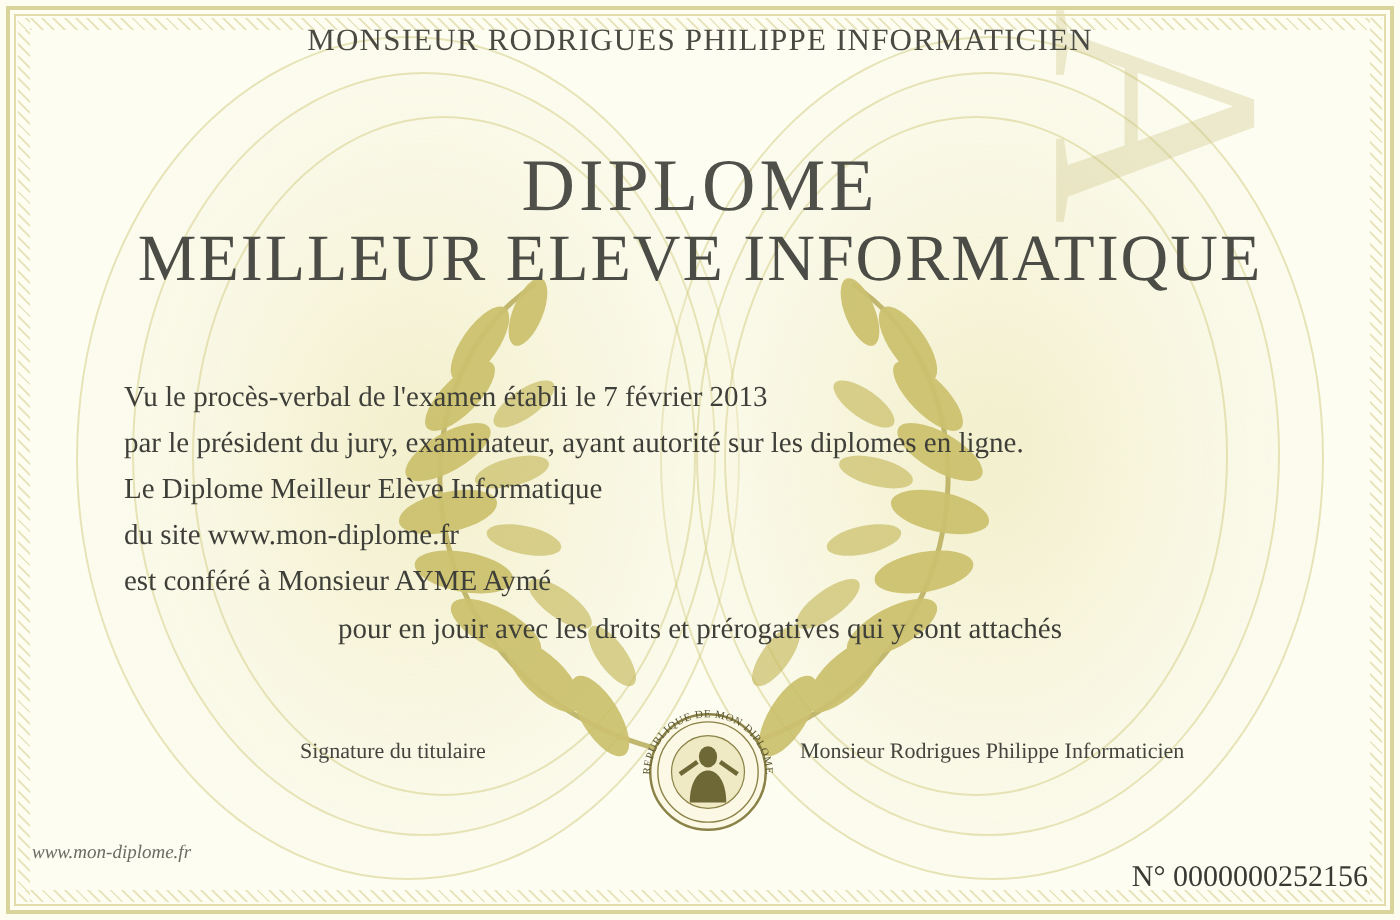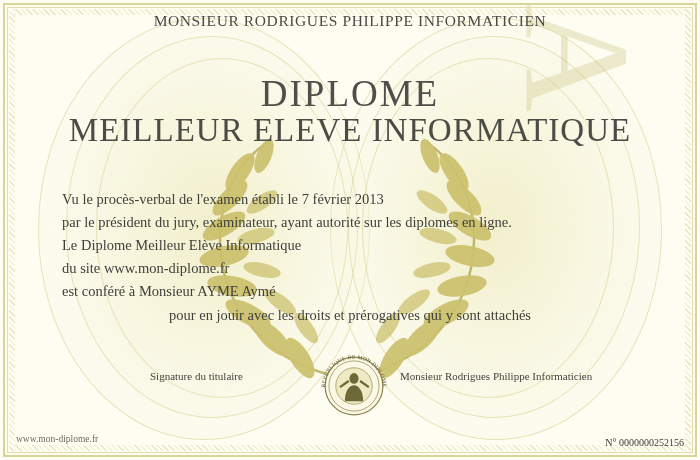--- a/index.html
+++ b/index.html
@@ -164,29 +164,30 @@
     position: absolute;
     left: 316px;
     top: 348px;
     width: 76px;
     height: 76px;
   }
 
   .footer-left {
     position: absolute;
     left: 16px;
-    bottom: 16px;
+    bottom: 28px;
     font-size: 9.5px;
     color: #6b6b63;
+    font-style: italic;
   }
   .footer-right {
     position: absolute;
     right: 16px;
     bottom: 12px;
-    font-size: 10px;
+    font-size: 15px;
     color: #3a3a35;
     font-family: Liberation Serif, serif;
   }
 </style>
 </head>
 <body>
 
 <div class="diploma">
 
   <div class="bg">

